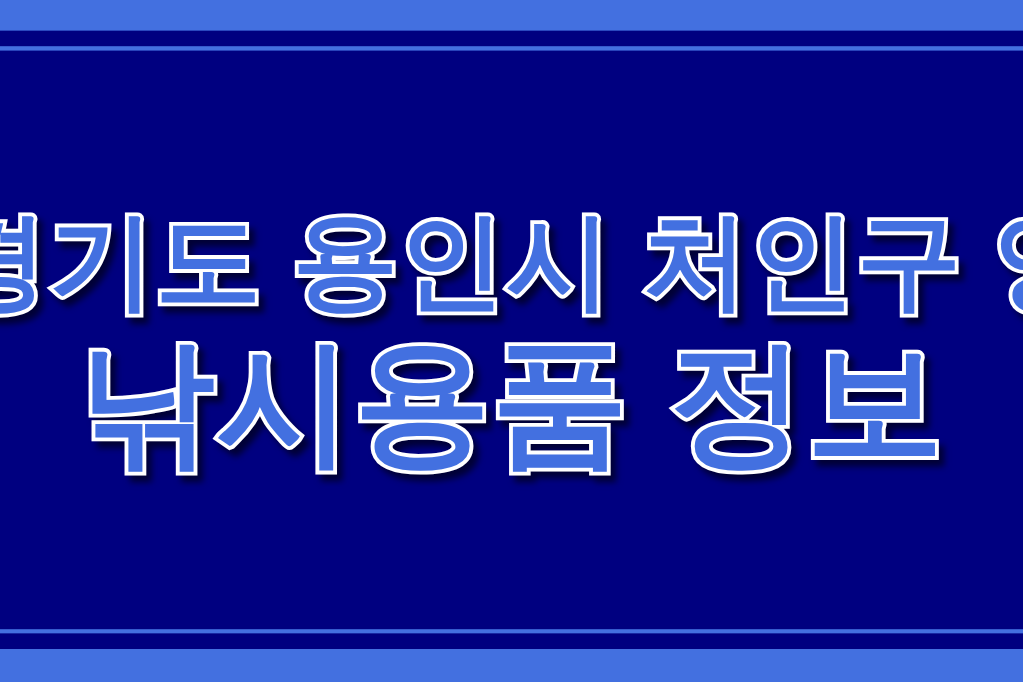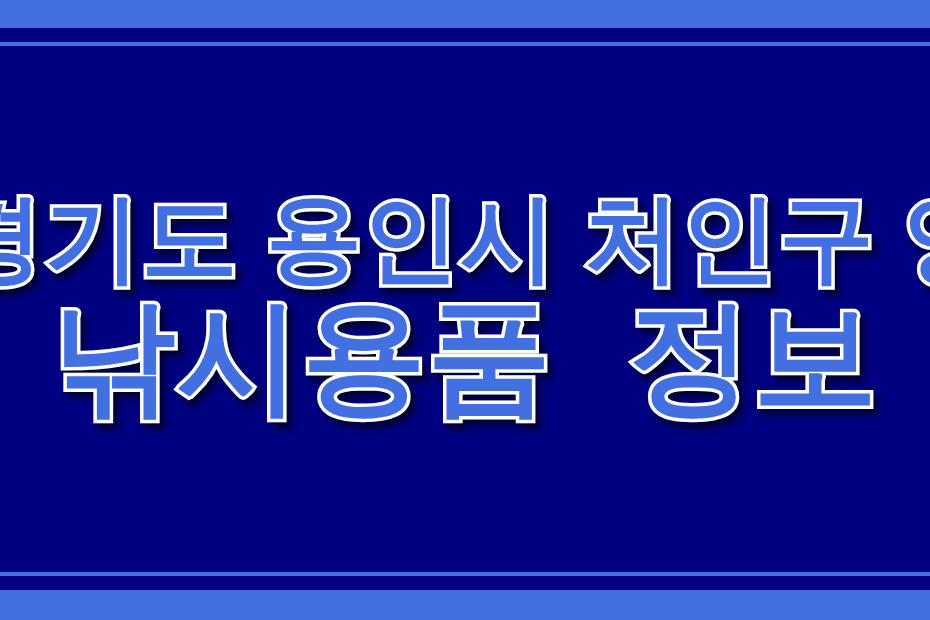--- a/index.html
+++ b/index.html
@@ -58,21 +58,20 @@
   }
 
   .title-line-1 {
     font-size: 96px;
     width: 1000px;      
     margin-left: -35px;
   }
 
   .title-line-2 {
     font-size: 124px;
-    font-family: Liberation Mono, monospace;
   }
 </style>
 </head>
 <body>
 
 <div id="canvas">
 
   <div class="band band-top-accent"></div>
   <div class="band band-top-navy"></div>
   <div class="band band-top-rule"></div>

